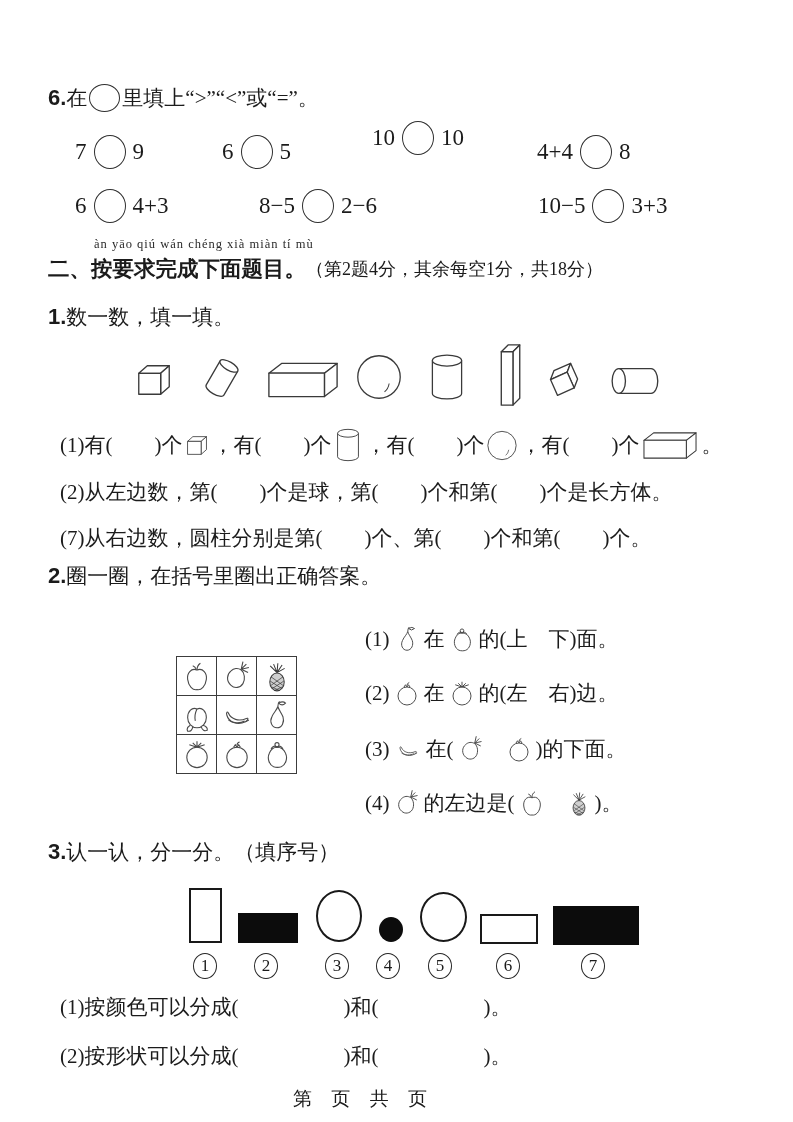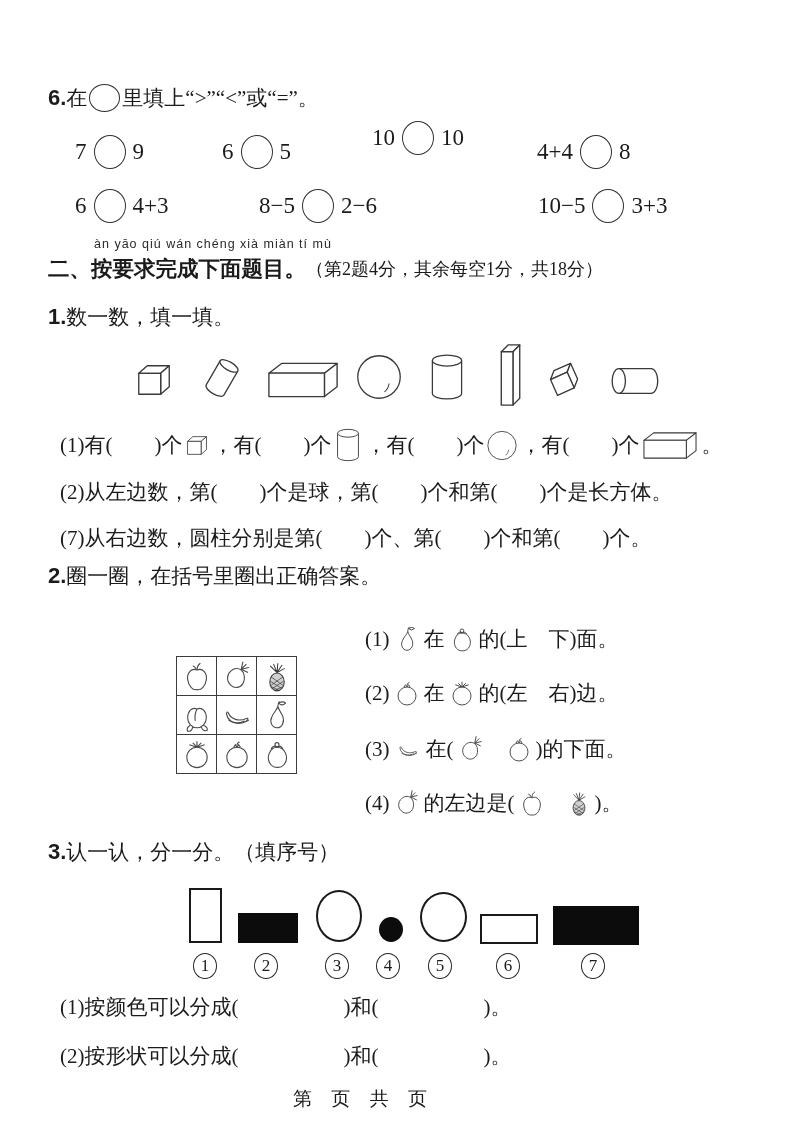--- a/index.html
+++ b/index.html
@@ -11,21 +11,21 @@
   .hei{font-family:"Liberation Sans","DejaVu Sans",sans-serif;font-weight:bold;}
   .fs21{font-size:21px;}
   .fs22{font-size:22px;}
   .fs20{font-size:18px;}
   .cmpitem{gap:7px;font-size:23px;height:44px;}
   .cmp-circle{width:30px;height:32px;border:1.5px solid #2f2f2f;border-radius:50%;
               display:inline-block;background:#fff;}
   .title-circle{width:29px;height:26px;border:1.4px solid #2f2f2f;border-radius:50%;
                 display:inline-block;margin:0 2px;}
   .pinyin{font-size:12.5px;color:#2a2a2a;letter-spacing:1px;
-          font-family:Liberation Sans, sans-serif;}
+          font-family:Liberation Serif, serif;}
   .subline{font-size:21px;height:46px;gap:2px;white-space:nowrap;}
   .fruit-grid{border-collapse:collapse;}
   .fruit-grid td{width:39px;height:38px;border:1.3px solid #3c3c3c;text-align:center;
                  vertical-align:middle;padding:0;}
   .s-outline{border:2px solid #191919;background:#fff;box-sizing:border-box;}
   .s-black{background:#0c0c0c;}
   .round{border-radius:50%;}
   .numcirc{width:24px;height:26px;border:1.5px solid #262626;border-radius:50%;
            display:flex;align-items:center;justify-content:center;font-size:17px;
            font-family:"Liberation Serif","DejaVu Serif",serif;box-sizing:border-box;}

